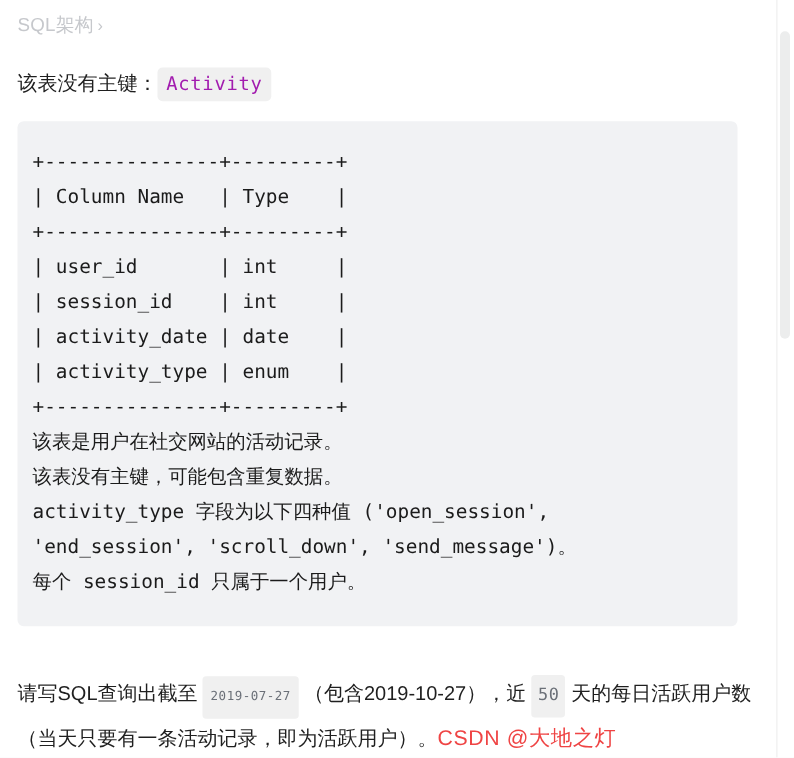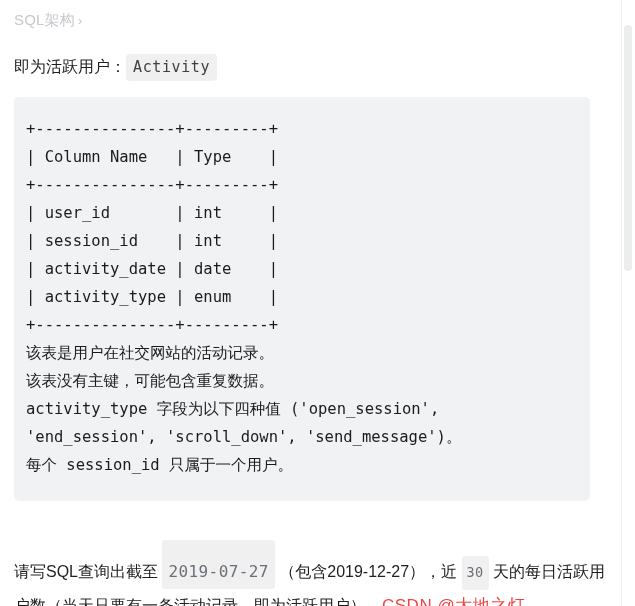--- a/index.html
+++ b/index.html
@@ -46,21 +46,21 @@
     white-space: nowrap;
     line-height: 22px;
   }
   .code-badge {
     display: inline-block;
     background: #f0f0f0;
     border-radius: 4px;
     padding: 2px 7px 3px 7px;
     font-family: "DejaVu Sans Mono", "Liberation Mono", monospace;
     font-size: 15px;
-    color: #404040;
+    color: #a21caf;
     letter-spacing: 0.6px;
     vertical-align: baseline;
   }
 
   
   .codeblock {
     position: absolute;
     left: 14px;
     top: 97px;
     width: 576px;
@@ -91,23 +91,23 @@
     top: 540px;
     width: 600px;
     font-size: 16px;
     line-height: 31px;
     color: #1f1f1f;
   }
   .q-badge {
     display: inline-block;
     background: #f0f0f0;
     border-radius: 3px;
-    padding: 16px 6px 2px 6px;
+    padding: 1px 6px 2px 6px;
     font-family: "DejaVu Sans Mono", "Liberation Mono", monospace;
-    font-size: 16px;
+    font-size: 10px;
     color: #6b7078;
     letter-spacing: 0.4px;
   }
   .q-badge.small {
     font-size: 13.5px;
     padding: 1px 5px 2px 5px;
   }
   .watermark {
     color: #ef4444;
     font-size: 17px;
@@ -137,40 +137,40 @@
 </head>
 <body>
 
 <div id="page">
 
   <div class="breadcrumb">
     <span>SQL架构</span><span class="crumb-sep">›</span>
   </div>
 
   <div class="heading">
-    <span>即为活跃用户：</span><span class="code-badge">Activity</span>
+    <span>该表没有主键：</span><span class="code-badge">Activity</span>
   </div>
 
   <div class="codeblock">
     <pre><span>+---------------+---------+</span>
 <span>| Column Name   | Type    |</span>
 <span>+---------------+---------+</span>
 <span>| user_id       | int     |</span>
 <span>| session_id    | int     |</span>
 <span>| activity_date | date    |</span>
 <span>| activity_type | enum    |</span>
 <span>+---------------+---------+</span>
 <span class="cn-line">该表是用户在社交网站的活动记录。</span>
 <span class="cn-line">该表没有主键，可能包含重复数据。</span>
 <span class="cn-line">activity_type 字段为以下四种值 ('open_session',</span>
 <span class="cn-line">'end_session', 'scroll_down', 'send_message')。</span>
 <span class="cn-line">每个 session_id 只属于一个用户。</span></pre>
   </div>
 
   <div class="question">
-    <span>请写SQL查询出截至 </span><span class="q-badge">2019-07-27</span><span> （包含2019-12-27），近 </span><span class="q-badge small">30</span><span> 天的每日活跃用户数（当天只要有一条活动记录，即为活跃用户）。</span><span class="watermark">CSDN @大地之灯</span>
+    <span>请写SQL查询出截至 </span><span class="q-badge">2019-07-27</span><span> （包含2019-10-27），近 </span><span class="q-badge small">50</span><span> 天的每日活跃用户数（当天只要有一条活动记录，即为活跃用户）。</span><span class="watermark">CSDN @大地之灯</span>
   </div>
 
   <div class="scroll-track">
     <div class="scroll-thumb"></div>
   </div>
 
 </div>
 
 </body></html>

